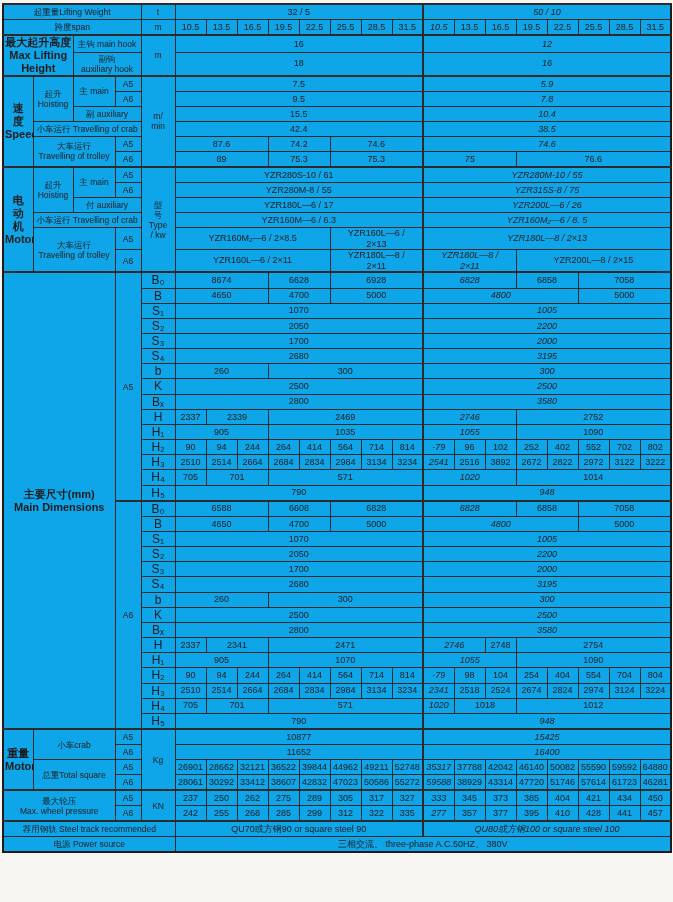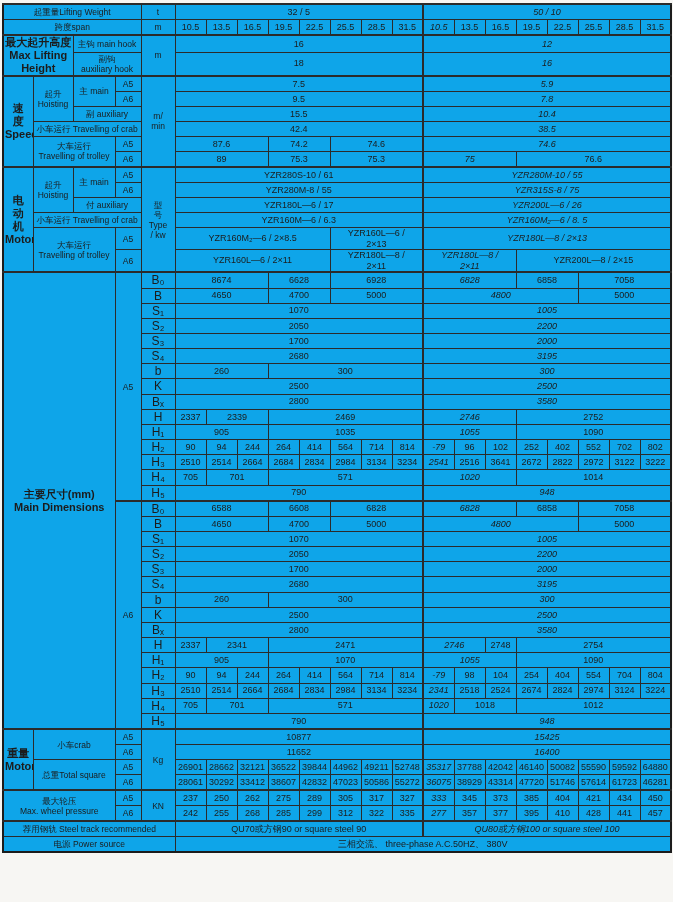--- a/index.html
+++ b/index.html
@@ -280,21 +280,21 @@
   <td>2510</td>
           <td>2514</td>
           <td>2664</td>
           <td>2684</td>
           <td>2834</td>
           <td>2984</td>
           <td>3134</td>
           <td>3234</td>
   <td class="gdiv">2541</td>
           <td>2516</td>
-          <td>3641</td>
+          <td>3892</td>
           <td>2672</td>
           <td>2822</td>
           <td>2972</td>
           <td>3122</td>
           <td>3222</td>
 </tr>
 <tr>
   <td class="dim">H₄</td>
   <td>705</td>
           <td colspan="2">701</td>
@@ -468,21 +468,21 @@
 <tr>
   <td class="lab">A6</td>
   <td>28061</td>
           <td>30292</td>
           <td>33412</td>
           <td>38607</td>
           <td>42832</td>
           <td>47023</td>
           <td>50586</td>
           <td>55272</td>
-  <td class="gdiv">36075</td>
+  <td class="gdiv">59588</td>
           <td>38929</td>
           <td>43314</td>
           <td>47720</td>
           <td>51746</td>
           <td>57614</td>
           <td>61723</td>
           <td>46281</td>
 </tr>
 
 <tr class="st">

